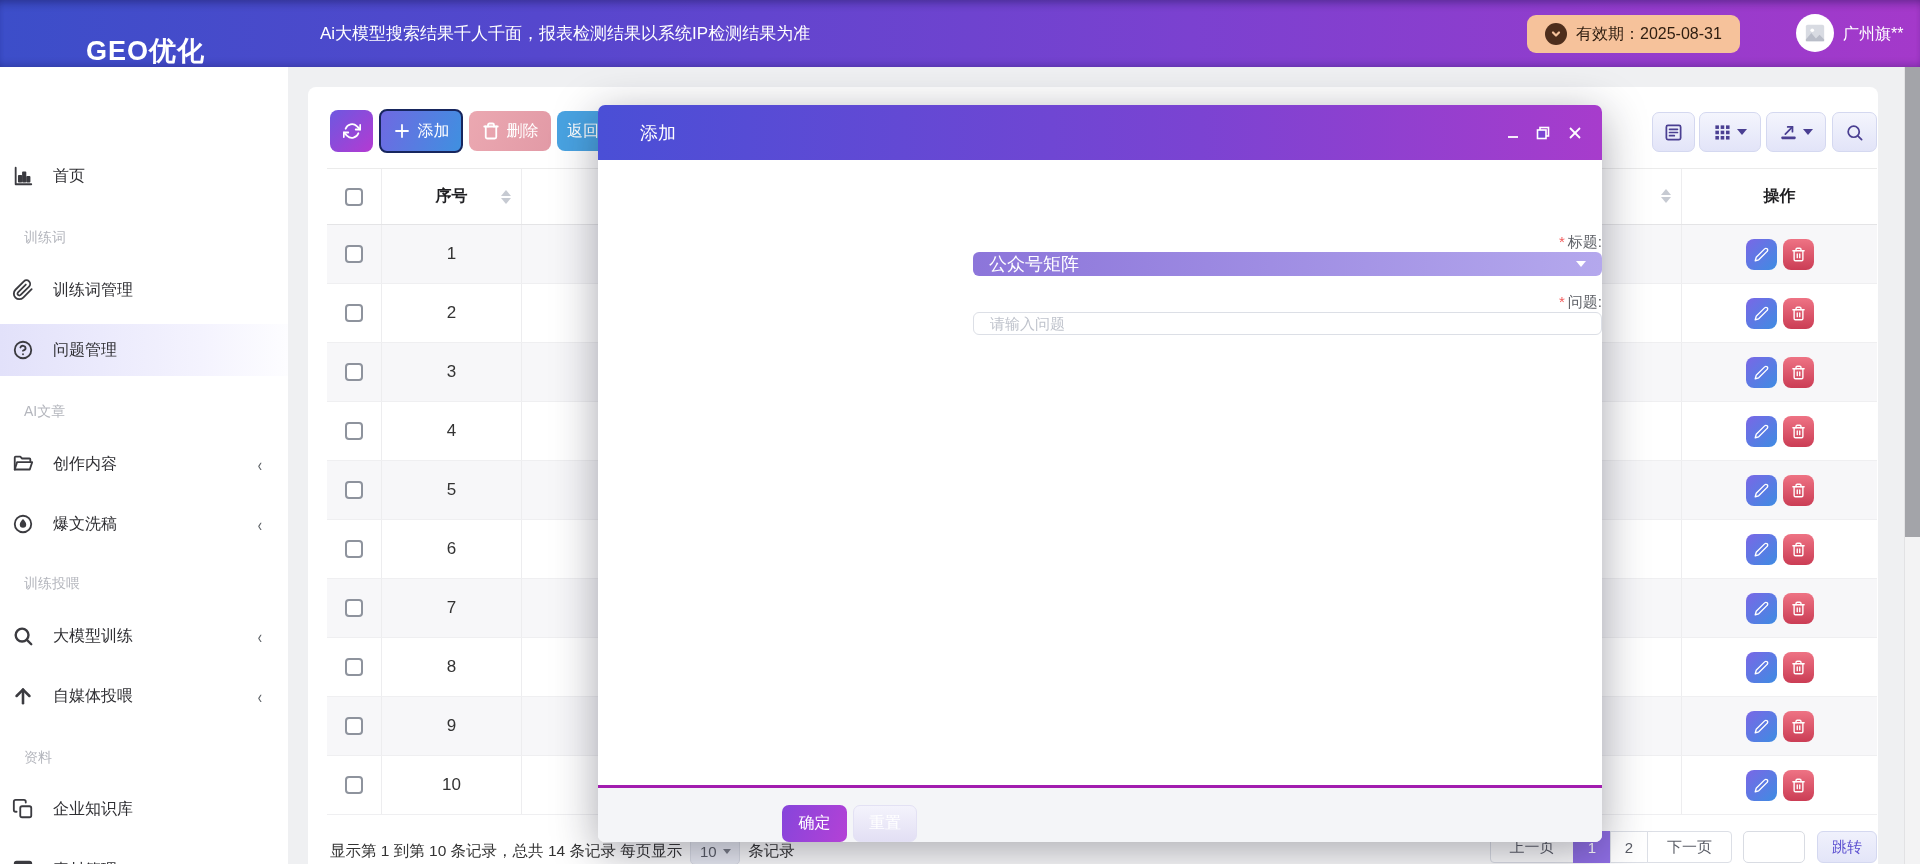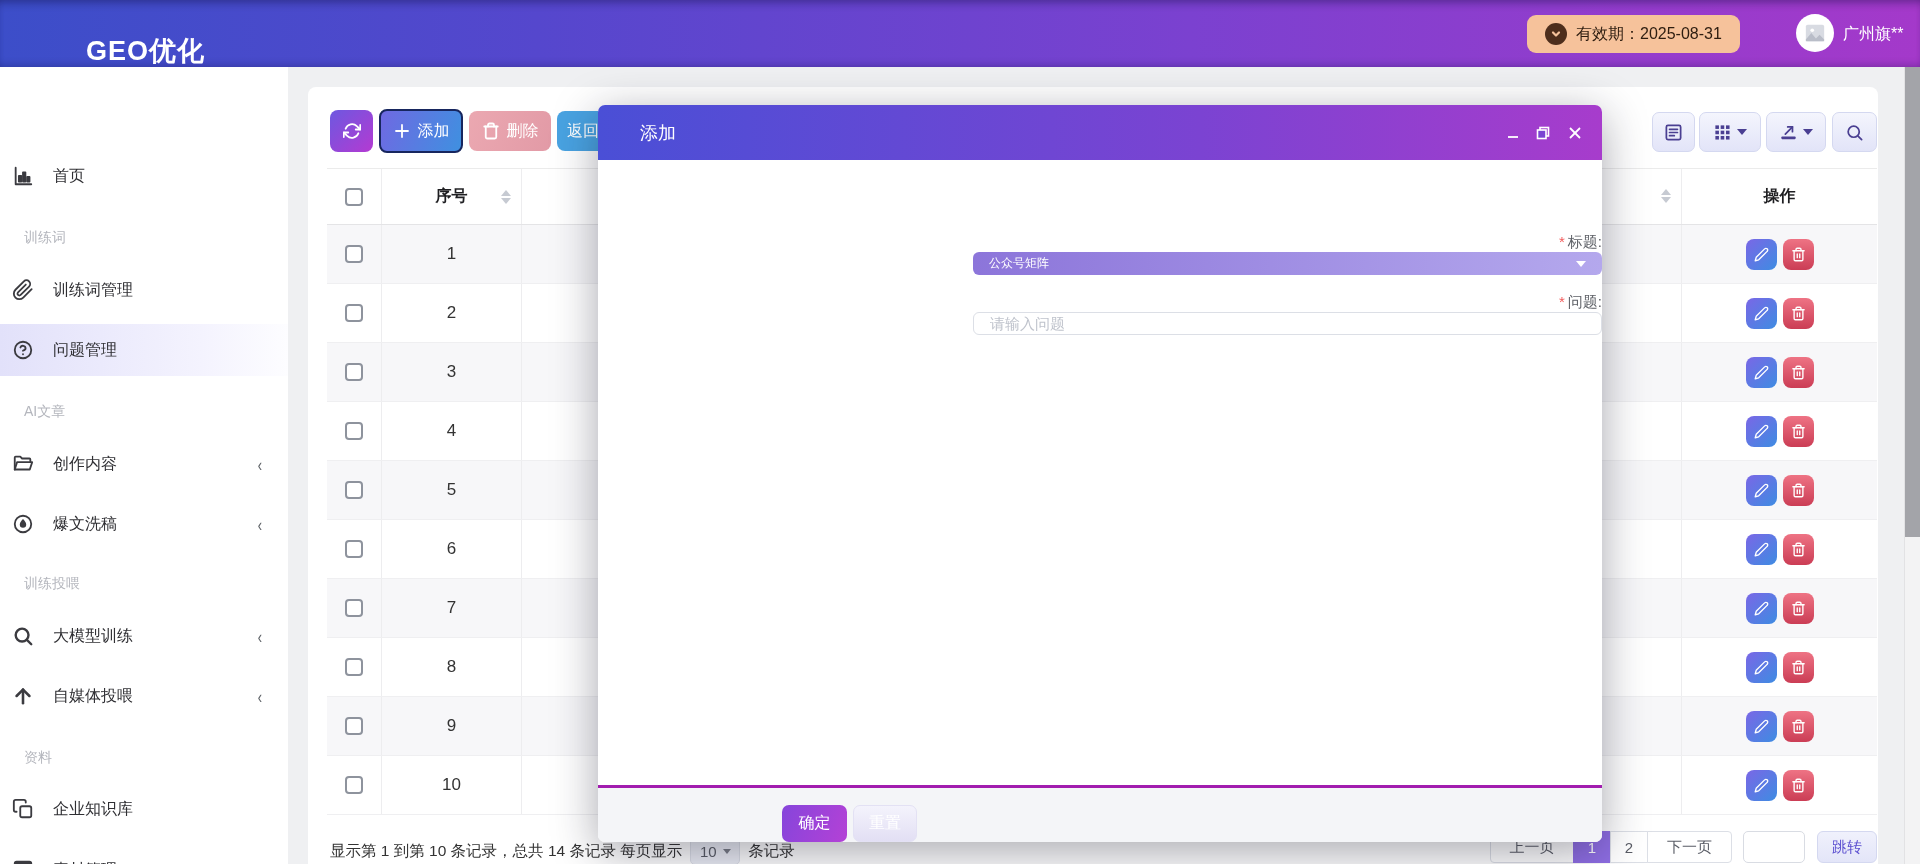--- a/index.html
+++ b/index.html
@@ -76,39 +76,40 @@
 
   
   .modal { position:absolute; left:598px; top:105px; width:1004px; height:737px; border-radius:7px; box-shadow:0 10px 45px rgba(20,20,40,.38); background:#fff; }
   .m-head { position:relative; height:55px; border-radius:7px 7px 0 0; background:linear-gradient(90deg,#4a4fd6 0%,#7b43d2 60%,#a73ccc 100%); display:flex; align-items:center; }
   .m-title { margin-left:42px; color:#fff; font-size:18px; }
   .m-ctl { position:absolute; top:0; height:55px; width:30px; display:flex; align-items:center; justify-content:center; cursor:pointer; color:#fff; }
   .m-body { position:relative; height:625px; background:#fff; }
   .frow { position:absolute; left:0; width:100%; height:42px; display:flex; align-items:flex-end;flex-direction:column; }
   .flabel { width:177px; text-align:right; font-size:15px; color:#5d6066; }
   .req { color:#f25a5a; margin-right:3px; }
-  .fselect { position:relative; margin-left:11px; width:629px; height:42px; border-radius:6px; background:linear-gradient(90deg,#8c75da,#b4a8ed); display:flex; align-items:center; color:#fff; font-size:12px; padding:0 16px; cursor:pointer; }
+  .fselect { position:relative; margin-left:11px; width:629px; height:42px; border-radius:6px; background:linear-gradient(90deg,#8c75da,#b4a8ed); display:flex; align-items:center; color:#fff; font-size:18px; padding:0 16px; cursor:pointer; }
   .fselect .caret { position:absolute; right:16px; border-top-color:#fff; }
   .finput { margin-left:11px; width:629px; height:42px; border:1px solid #dcdfe6; border-radius:6px; font-size:15px; padding:0 16px; color:#333; font-family:inherit; }
   .finput::placeholder { color:#bfc3cc; }
   .m-foot { position:absolute; left:0; top:680px; width:100%; height:57px; background:#f4f5f8; border-top:3px solid #a21caf; border-radius:0 0 7px 7px; }
   .m-ok { position:absolute; left:184px; top:17px; width:65px; height:37px; border:none; border-radius:7px; background:linear-gradient(110deg,#8645db,#b441d6); color:#fff; font-size:16px; cursor:pointer; }
   .m-reset { position:absolute; left:255px; top:17px; width:64px; height:37px; border:1px solid #e3e1f4; border-radius:7px; background:linear-gradient(180deg,#f4f3fc,#e2dff4); color:#fff; font-size:16px; cursor:pointer; }
 
   
   .sbar { position:absolute; right:0; top:67px; width:16px; height:797px; background:#f3f3f4; border-left:1px solid #e2e2e4; }
   .sthumb { position:absolute; left:0; top:0; width:15px; height:470px; background:#a3a4a9; }
 </style>
 </head>
 <body>
 
 <div class="stage">
 
   <header class="topbar">
     <div class="logo">GEO优化</div>
+    <div class="subtitle">Ai大模型搜索结果千人千面，报表检测结果以系统IP检测结果为准</div>
     <div class="validity">
       <span class="badge-ic">
         <svg width="12" height="12" viewBox="0 0 12 12">
             <polyline points="3,4.5 6,7.5 9,4.5" fill="none" stroke="#f6c29b" stroke-width="2.2" stroke-linecap="round" stroke-linejoin="round"></polyline>
           </svg>
       </span>
       <span>有效期：2025-08-31</span>
     </div>
     <div class="avatar">
       <svg width="22" height="22" viewBox="0 0 24 24">

